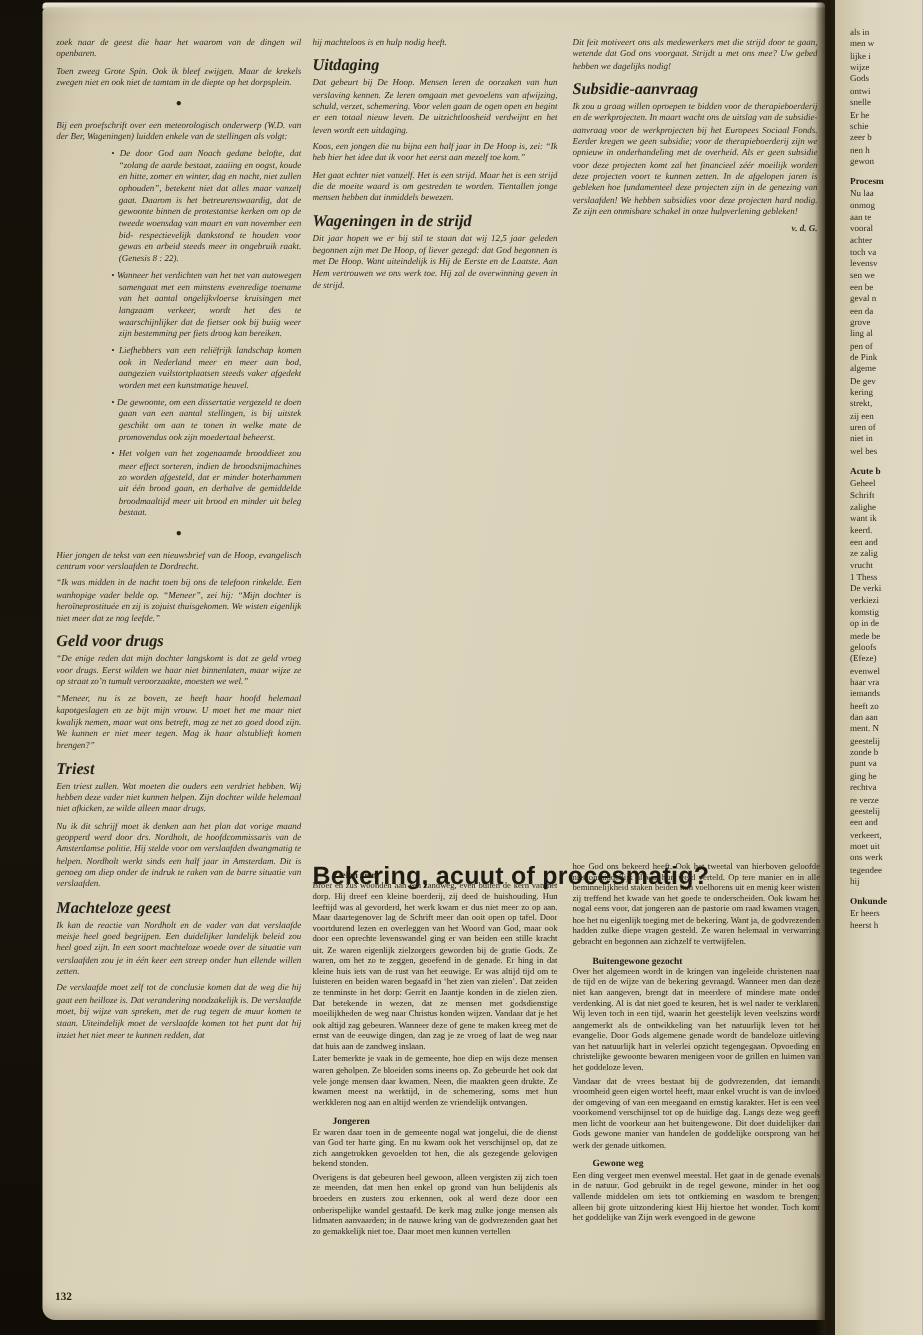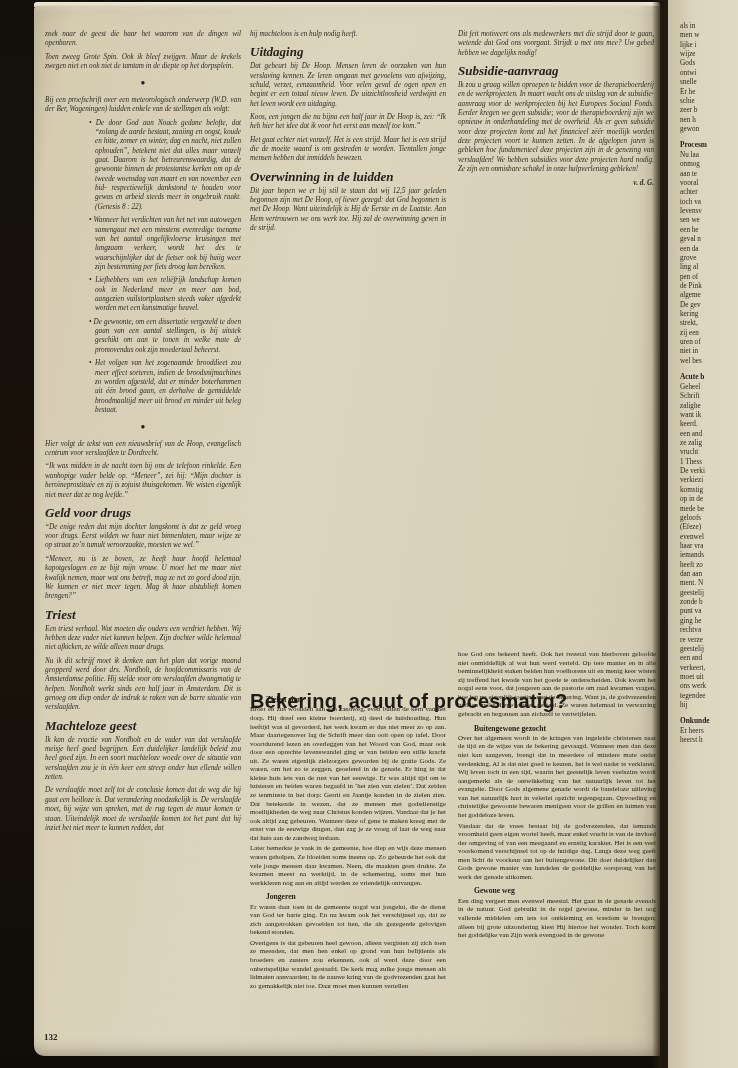--- a/index.html
+++ b/index.html
@@ -77,40 +77,40 @@
         <p>zoek naar de geest die haar het waarom van de dingen wil openbaren.</p>
         <p>Toen zweeg Grote Spin. Ook ik bleef zwijgen. Maar de krekels zwegen niet en ook niet de tamtam in de diepte op het dorpsplein.</p>
         <div class="dot-sep">●</div>
         <p>Bij een proefschrift over een meteorologisch onderwerp (W.D. van der Ber, Wageningen) luidden enkele van de stellingen als volgt:</p>
         <p class="bullet">• De door God aan Noach gedane belofte, dat “zolang de aarde bestaat, zaaiing en oogst, koude en hitte, zomer en winter, dag en nacht, niet zullen ophouden”, betekent niet dat alles maar vanzelf gaat. Daarom is het betreurenswaardig, dat de gewoonte binnen de protestantse kerken om op de tweede woensdag van maart en van november een bid- respectievelijk dankstond te houden voor gewas en arbeid steeds meer in ongebruik raakt. (Genesis 8 : 22).</p>
         <p class="bullet">• Wanneer het verdichten van het net van autowegen samengaat met een minstens evenredige toename van het aantal ongelijkvloerse kruisingen met langzaam verkeer, wordt het des te waarschijnlijker dat de fietser ook bij buiig weer zijn bestemming per fiets droog kan bereiken.</p>
         <p class="bullet">• Liefhebbers van een reliëfrijk landschap komen ook in Nederland meer en meer aan bod, aangezien vuilstortplaatsen steeds vaker afgedekt worden met een kunstmatige heuvel.</p>
         <p class="bullet">• De gewoonte, om een dissertatie vergezeld te doen gaan van een aantal stellingen, is bij uitstek geschikt om aan te tonen in welke mate de promovendus ook zijn moedertaal beheerst.</p>
         <p class="bullet">• Het volgen van het zogenaamde brooddieet zou meer effect sorteren, indien de broodsnijmachines zo worden afgesteld, dat er minder boterhammen uit één brood gaan, en derhalve de gemiddelde broodmaaltijd meer uit brood en minder uit beleg bestaat.</p>
         <div class="dot-sep">●</div>
-        <p>Hier volgt de tekst van een nieuwsbrief van de Hoop, evangelisch centrum voor verslaafden te Dordrecht.</p>
+        <p>Hier jongen de tekst van een nieuwsbrief van de Hoop, evangelisch centrum voor verslaafden te Dordrecht.</p>
         <p>“Ik was midden in de nacht toen bij ons de telefoon rinkelde. Een wanhopige vader belde op. “Meneer”, zei hij: “Mijn dochter is heroïneprostituée en zij is zojuist thuisgekomen. We wisten eigenlijk niet meer dat ze nog leefde.”</p>
         <h3 class="sub-head">Geld voor drugs</h3>
         <p>“De enige reden dat mijn dochter langskomt is dat ze geld vroeg voor drugs. Eerst wilden we haar niet binnenlaten, maar wijze ze op straat zo’n tumult veroorzaakte, moesten we wel.”</p>
         <p>“Meneer, nu is ze boven, ze heeft haar hoofd helemaal kapotgeslagen en ze bijt mijn vrouw. U moet het me maar niet kwalijk nemen, maar wat ons betreft, mag ze net zo goed dood zijn. We kunnen er niet meer tegen. Mag ik haar alstublieft komen brengen?”</p>
         <h3 class="sub-head">Triest</h3>
-        <p>Een triest verhaal. Wat moeten die ouders een verdriet hebben. Wij hebben deze vader niet kunnen helpen. Zijn dochter wilde helemaal niet afkicken, ze wilde alleen maar drugs.</p>
+        <p>Een triest zullen. Wat moeten die ouders een verdriet hebben. Wij hebben deze vader niet kunnen helpen. Zijn dochter wilde helemaal niet afkicken, ze wilde alleen maar drugs.</p>
         <p>Nu ik dit schrijf moet ik denken aan het plan dat vorige maand geopperd werd door drs. Nordholt, de hoofdcommissaris van de Amsterdamse politie. Hij stelde voor om verslaafden dwangmatig te helpen. Nordholt werkt sinds een half jaar in Amsterdam. Dit is genoeg om diep onder de indruk te raken van de barre situatie van verslaafden.</p>
         <h3 class="sub-head">Machteloze geest</h3>
         <p>Ik kan de reactie van Nordholt en de vader van dat verslaafde meisje heel goed begrijpen. Een duidelijker landelijk beleid zou heel goed zijn. In een soort machteloze woede over de situatie van verslaafden zou je in één keer een streep onder hun ellende willen zetten.</p>
         <p>De verslaafde moet zelf tot de conclusie komen dat de weg die hij gaat een heilloze is. Dat verandering noodzakelijk is. De verslaafde moet, bij wijze van spreken, met de rug tegen de muur komen te staan. Uiteindelijk moet de verslaafde komen tot het punt dat hij inziet het niet meer te kunnen redden, dat</p>
       </div>
 
     <div class="col top-col" style="left:216px;top:24px;width:196px;height:606px;">
         <p>hij machteloos is en hulp nodig heeft.</p>
         <h3 class="sub-head">Uitdaging</h3>
-        <p>Dat gebeurt bij De Hoop. Mensen leren de oorzaken van hun verslaving kennen. Ze leren omgaan met gevoelens van afwijzing, schuld, verzet, eenzaamheid. Voor velen geval de ogen open en begint er een totaal nieuw leven. De uitzichtloosheid verdwijnt en het leven wordt een uitdaging.</p>
+        <p>Dat gebeurt bij De Hoop. Mensen leren de oorzaken van hun verslaving kennen. Ze leren omgaan met gevoelens van afwijzing, schuld, verzet, schemering. Voor velen gaan de ogen open en begint er een totaal nieuw leven. De uitzichtloosheid verdwijnt en het leven wordt een uitdaging.</p>
         <p>Koos, een jongen die nu bijna een half jaar in De Hoop is, zei: “Ik heb hier het idee dat ik voor het eerst aan mezelf toe kom.”</p>
         <p>Het gaat echter niet vanzelf. Het is een strijd. Maar het is een strijd die de moeite waard is om gestreden te worden. Tientallen jonge mensen hebben dat inmiddels bewezen.</p>
-        <h3 class="sub-head">Overwinning in de luidden</h3>
+        <h3 class="sub-head">Wageningen in de strijd</h3>
         <p>Dit jaar hopen we er bij stil te staan dat wij 12,5 jaar geleden begonnen zijn met De Hoop, of liever gezegd: dat God begonnen is met De Hoop. Want uiteindelijk is Hij de Eerste en de Laatste. Aan Hem vertrouwen we ons werk toe. Hij zal de overwinning geven in de strijd.</p>
       </div>
 
     <div class="col top-col" style="left:424px;top:24px;width:196px;height:606px;">
         <p>Dit feit motiveert ons als medewerkers met die strijd door te gaan, wetende dat God ons voorgaat. Strijdt u met ons mee? Uw gebed hebben we dagelijks nodig!</p>
         <h3 class="sub-head">Subsidie-aanvraag</h3>
         <p>Ik zou u graag willen oproepen te bidden voor de therapieboerderij en de werkprojecten. In maart wacht ons de uitslag van de subsidie-aanvraag voor de werkprojecten bij het Europees Sociaal Fonds. Eerder kregen we geen subsidie; voor de therapieboerderij zijn we opnieuw in onderhandeling met de overheid. Als er geen subsidie voor deze projecten komt zal het financieel zéér moeilijk worden deze projecten voort te kunnen zetten. In de afgelopen jaren is gebleken hoe fundamenteel deze projecten zijn in de genezing van verslaafden! We hebben subsidies voor deze projecten hard nodig. Ze zijn een onmisbare schakel in onze hulpverlening gebleken!</p>
         <p class="sig">v. d. G.</p>
       </div>
 
@@ -118,21 +118,21 @@
 
     <div class="col article-col" style="left:216px;top:684px;width:196px;height:352px;">
         <h3 class="sub-head">Zielen zien</h3>
         <p>Broer en zus woonden aan een zandweg, even buiten de kern van het dorp. Hij dreef een kleine boerderij, zij deed de huishouding. Hun leeftijd was al gevorderd, het werk kwam er dus niet meer zo op aan. Maar daartegenover lag de Schrift meer dan ooit open op tafel. Door voortdurend lezen en overleggen van het Woord van God, maar ook door een oprechte levenswandel ging er van beiden een stille kracht uit. Ze waren eigenlijk zielzorgers geworden bij de gratie Gods. Ze waren, om het zo te zeggen, geoefend in de genade. Er hing in dat kleine huis iets van de rust van het eeuwige. Er was altijd tijd om te luisteren en beiden waren begaafd in ‘het zien van zielen’. Dat zeiden ze tenminste in het dorp: Gerrit en Jaantje konden in de zielen zien. Dat betekende in wezen, dat ze mensen met godsdienstige moeilijkheden de weg naar Christus konden wijzen. Vandaar dat je het ook altijd zag gebeuren. Wanneer deze of gene te maken kreeg met de ernst van de eeuwige dingen, dan zag je ze vroeg of laat de weg naar dat huis aan de zandweg inslaan.</p>
         <p>Later bemerkte je vaak in de gemeente, hoe diep en wijs deze mensen waren geholpen. Ze bloeiden soms ineens op. Zo gebeurde het ook dat vele jonge mensen daar kwamen. Neen, die maakten geen drukte. Ze kwamen meest na werktijd, in de schemering, soms met hun werkkleren nog aan en altijd werden ze vriendelijk ontvangen.</p>
         <h3 class="sub-head">Jongeren</h3>
         <p>Er waren daar toen in de gemeente nogal wat jongelui, die de dienst van God ter harte ging. En nu kwam ook het verschijnsel op, dat ze zich aangetrokken gevoelden tot hen, die als gezegende gelovigen bekend stonden.</p>
         <p>Overigens is dat gebeuren heel gewoon, alleen vergisten zij zich toen ze meenden, dat men hen enkel op grond van hun belijdenis als broeders en zusters zou erkennen, ook al werd deze door een onberispelijke wandel gestaafd. De kerk mag zulke jonge mensen als lidmaten aanvaarden; in de nauwe kring van de godvrezenden gaat het zo gemakkelijk niet toe. Daar moet men kunnen vertellen</p>
       </div>
 
-    <div class="col article-col" style="left:424px;top:644px;width:198px;height:352px;">
+    <div class="col article-col" style="left:424px;top:684px;width:198px;height:352px;">
         <p>hoe God ons bekeerd heeft. Ook het tweetal van hierboven geloofde niet onmiddellijk al wat hun werd verteld. Op tere manier en in alle beminnelijkheid staken beiden hun voelhorens uit en menig keer wisten zij treffend het kwade van het goede te onderscheiden. Ook kwam het nogal eens voor, dat jongeren aan de pastorie om raad kwamen vragen, hoe het nu eigenlijk toeging met de bekering. Want ja, de godvrezenden hadden zulke diepe vragen gesteld. Ze waren helemaal in verwarring gebracht en begonnen aan zichzelf te vertwijfelen.</p>
         <h3 class="sub-head">Buitengewone gezocht</h3>
         <p>Over het algemeen wordt in de kringen van ingeleide christenen naar de tijd en de wijze van de bekering gevraagd. Wanneer men dan deze niet kan aangeven, brengt dat in meerdere of mindere mate onder verdenking. Al is dat niet goed te keuren, het is wel nader te verklaren. Wij leven toch in een tijd, waarin het geestelijk leven veelszins wordt aangemerkt als de ontwikkeling van het natuurlijk leven tot het evangelie. Door Gods algemene genade wordt de bandeloze uitleving van het natuurlijk hart in velerlei opzicht tegengegaan. Opvoeding en christelijke gewoonte bewaren menigeen voor de grillen en luimen van het goddeloze leven.</p>
         <p>Vandaar dat de vrees bestaat bij de godvrezenden, dat iemands vroomheid geen eigen wortel heeft, maar enkel vrucht is van de invloed der omgeving of van een meegaand en ernstig karakter. Het is een veel voorkomend verschijnsel tot op de huidige dag. Langs deze weg geeft men licht de voorkeur aan het buitengewone. Dit doet duidelijker dan Gods gewone manier van handelen de goddelijke oorsprong van het werk der genade uitkomen.</p>
         <h3 class="sub-head">Gewone weg</h3>
         <p>Een ding vergeet men evenwel meestal. Het gaat in de genade evenals in de natuur. God gebruikt in de regel gewone, minder in het oog vallende middelen om iets tot ontkieming en wasdom te brengen; alleen bij grote uitzondering kiest Hij hiertoe het wonder. Toch komt het goddelijke van Zijn werk evengoed in de gewone</p>
       </div>
 
     <div class="page-number">132</div>
   </div>

